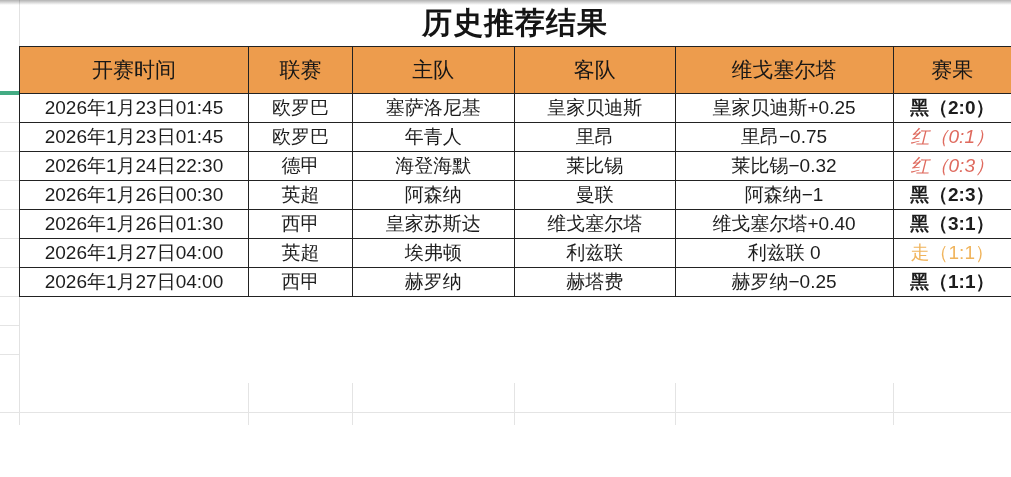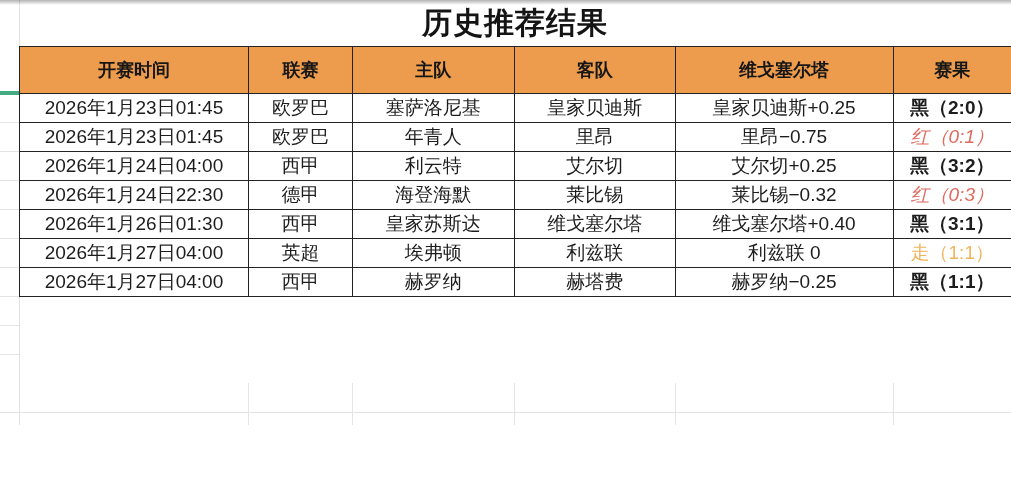--- a/index.html
+++ b/index.html
@@ -22,21 +22,21 @@
   table.results{
     position:absolute;top:46px;left:19px;border-collapse:collapse;table-layout:fixed;
     background:#fff;
   }
   table.results th,table.results td{
     border:1.5px solid #222222;padding:0 2px;text-align:center;vertical-align:middle;
     overflow:hidden;white-space:nowrap;
   }
   table.results th.last,table.results td.last{border-right:none;}
   thead tr{height:47px;}
-  thead th{background:var(--header-bg,#ed9c4d);font-size:18px;font-weight:bold;color:#161616;}
+  thead th{background:var(--header-bg,#ed9c4d);font-size:21px;font-weight:normal;color:#161616;}
   tbody tr{height:29px;}
   tbody td{font-size:19px;color:var(--res-black,#1d1d1d);}
   td.res-red{color:var(--res-red,#df6a5e);font-style:italic;}
   td.res-push{color:var(--res-push,#f0b45c);}
   td.res-black{color:var(--res-black,#1d1d1d);font-weight:bold;}
 </style>
 </head>
 <body>
 
 <div class="screen">
@@ -95,34 +95,34 @@
     </tr>
         <tr>
       <td>2026年1月23日01:45</td>
       <td>欧罗巴</td>
       <td>年青人</td>
       <td>里昂</td>
       <td>里昂−0.75</td>
       <td class="last res-red">红（0:1）</td>
     </tr>
         <tr>
-      <td>2026年1月24日04:00</td>
-      <td>西甲</td>
-      <td>利云特</td>
-      <td>艾尔切</td>
-      <td>艾尔切+0.25</td>
-      <td class="last res-black">黑（3:2）</td>
-    </tr>
-        <tr>
       <td>2026年1月24日22:30</td>
       <td>德甲</td>
       <td>海登海默</td>
       <td>莱比锡</td>
       <td>莱比锡−0.32</td>
       <td class="last res-red">红（0:3）</td>
+    </tr>
+        <tr>
+      <td>2026年1月26日00:30</td>
+      <td>英超</td>
+      <td>阿森纳</td>
+      <td>曼联</td>
+      <td>阿森纳−1</td>
+      <td class="last res-black">黑（2:3）</td>
     </tr>
         <tr>
       <td>2026年1月26日01:30</td>
       <td>西甲</td>
       <td>皇家苏斯达</td>
       <td>维戈塞尔塔</td>
       <td>维戈塞尔塔+0.40</td>
       <td class="last res-black">黑（3:1）</td>
     </tr>
         <tr>

